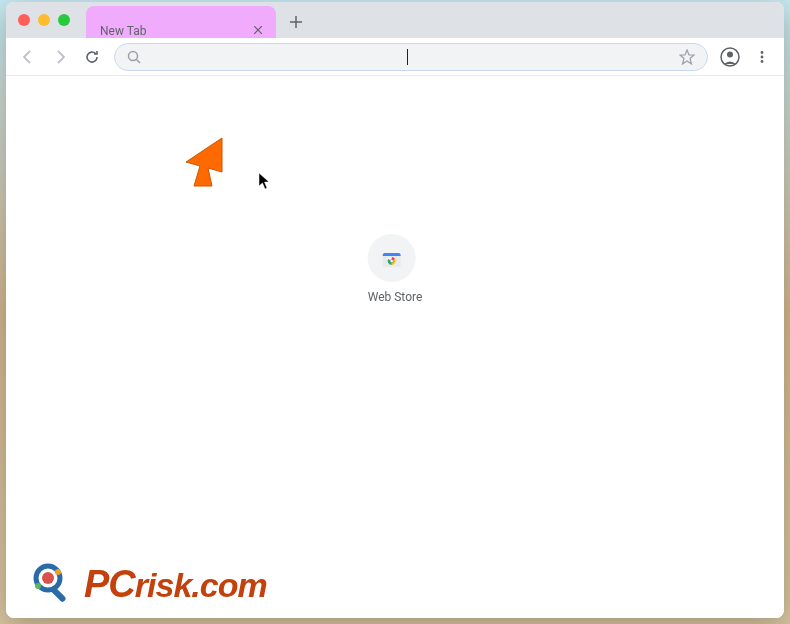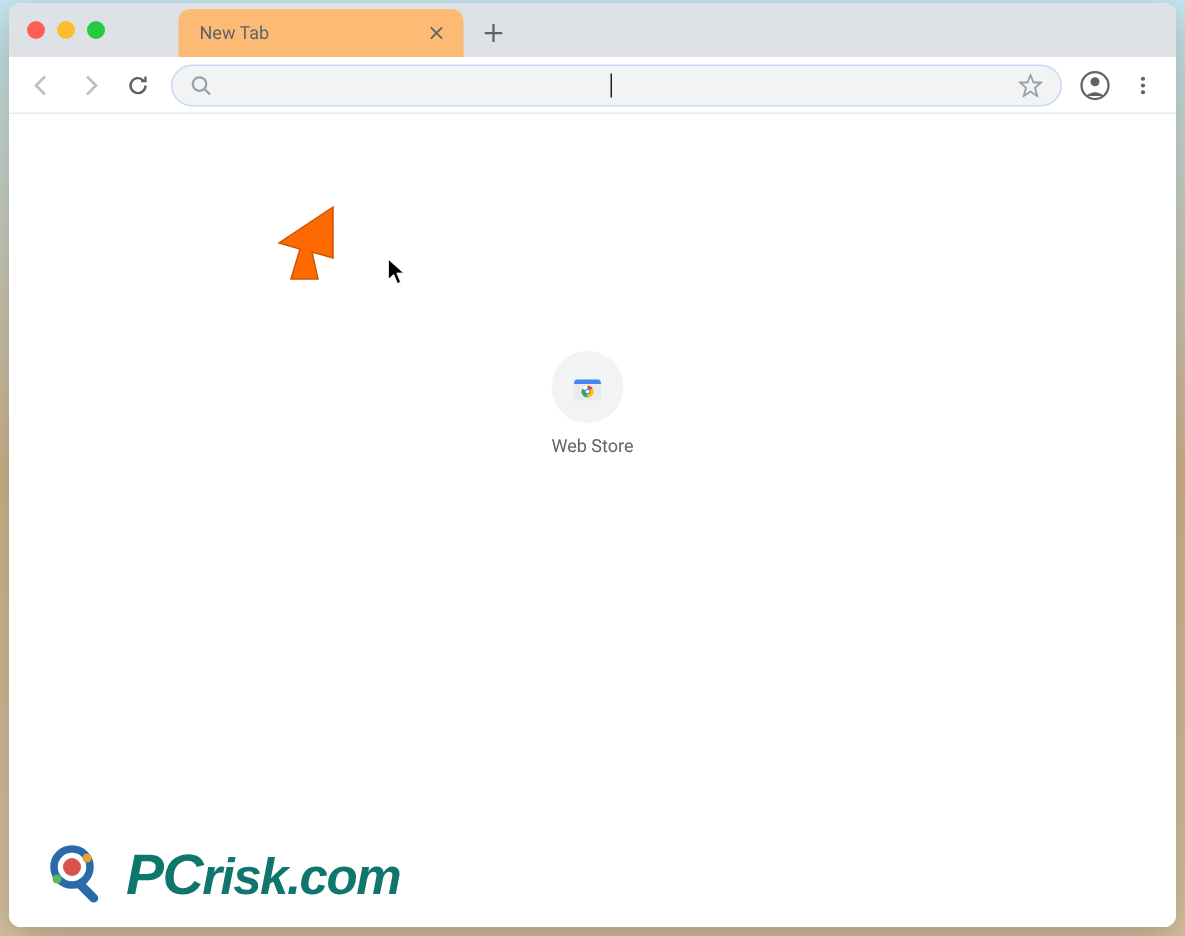--- a/index.html
+++ b/index.html
@@ -42,27 +42,27 @@
       gap: 8px;
       position: absolute;
       top: 12px;
       left: 12px;
     }
     .light { width: 12px; height: 12px; border-radius: 50%; }
     .light.red { background: #ff5f57; }
     .light.yellow { background: #febc2e; }
     .light.green { background: #28c840; }
     .tab {
-      margin-left: 103px;
+      margin-left: 70px;
       height: 32px;
-      background: #fdba74;
+      background: #f0abfc;
       border-radius: 8px 8px 0 0;
       padding: 0 10px 0 14px;
       display: flex;
-      align-items: center;
+      align-items: flex-end;
       gap: 8px;
       min-width: 190px;
       font-size: 12px;
       color: #5f6368;
       position: relative;
     }
     .tab-close {
       width: 16px;
       height: 16px;
       display: flex;
@@ -198,21 +198,21 @@
     .wm-icon {
       width: 48px;
       height: 48px;
       position: relative;
     }
     .wm-text {
       font-family: Arial, sans-serif;
       font-size: 34px;
       font-style: italic;
       font-weight: bold;
-      color: #0f766e;
+      color: #c2410c;
       letter-spacing: -1px;
     }
     .wm-text .pc { font-size: 38px; }
     @keyframes blink { 0%,50%{opacity:1} 51%,100%{opacity:0} }
   </style>
 </head>
 <body>
 
 <div class="desktop-bg"></div>
 

